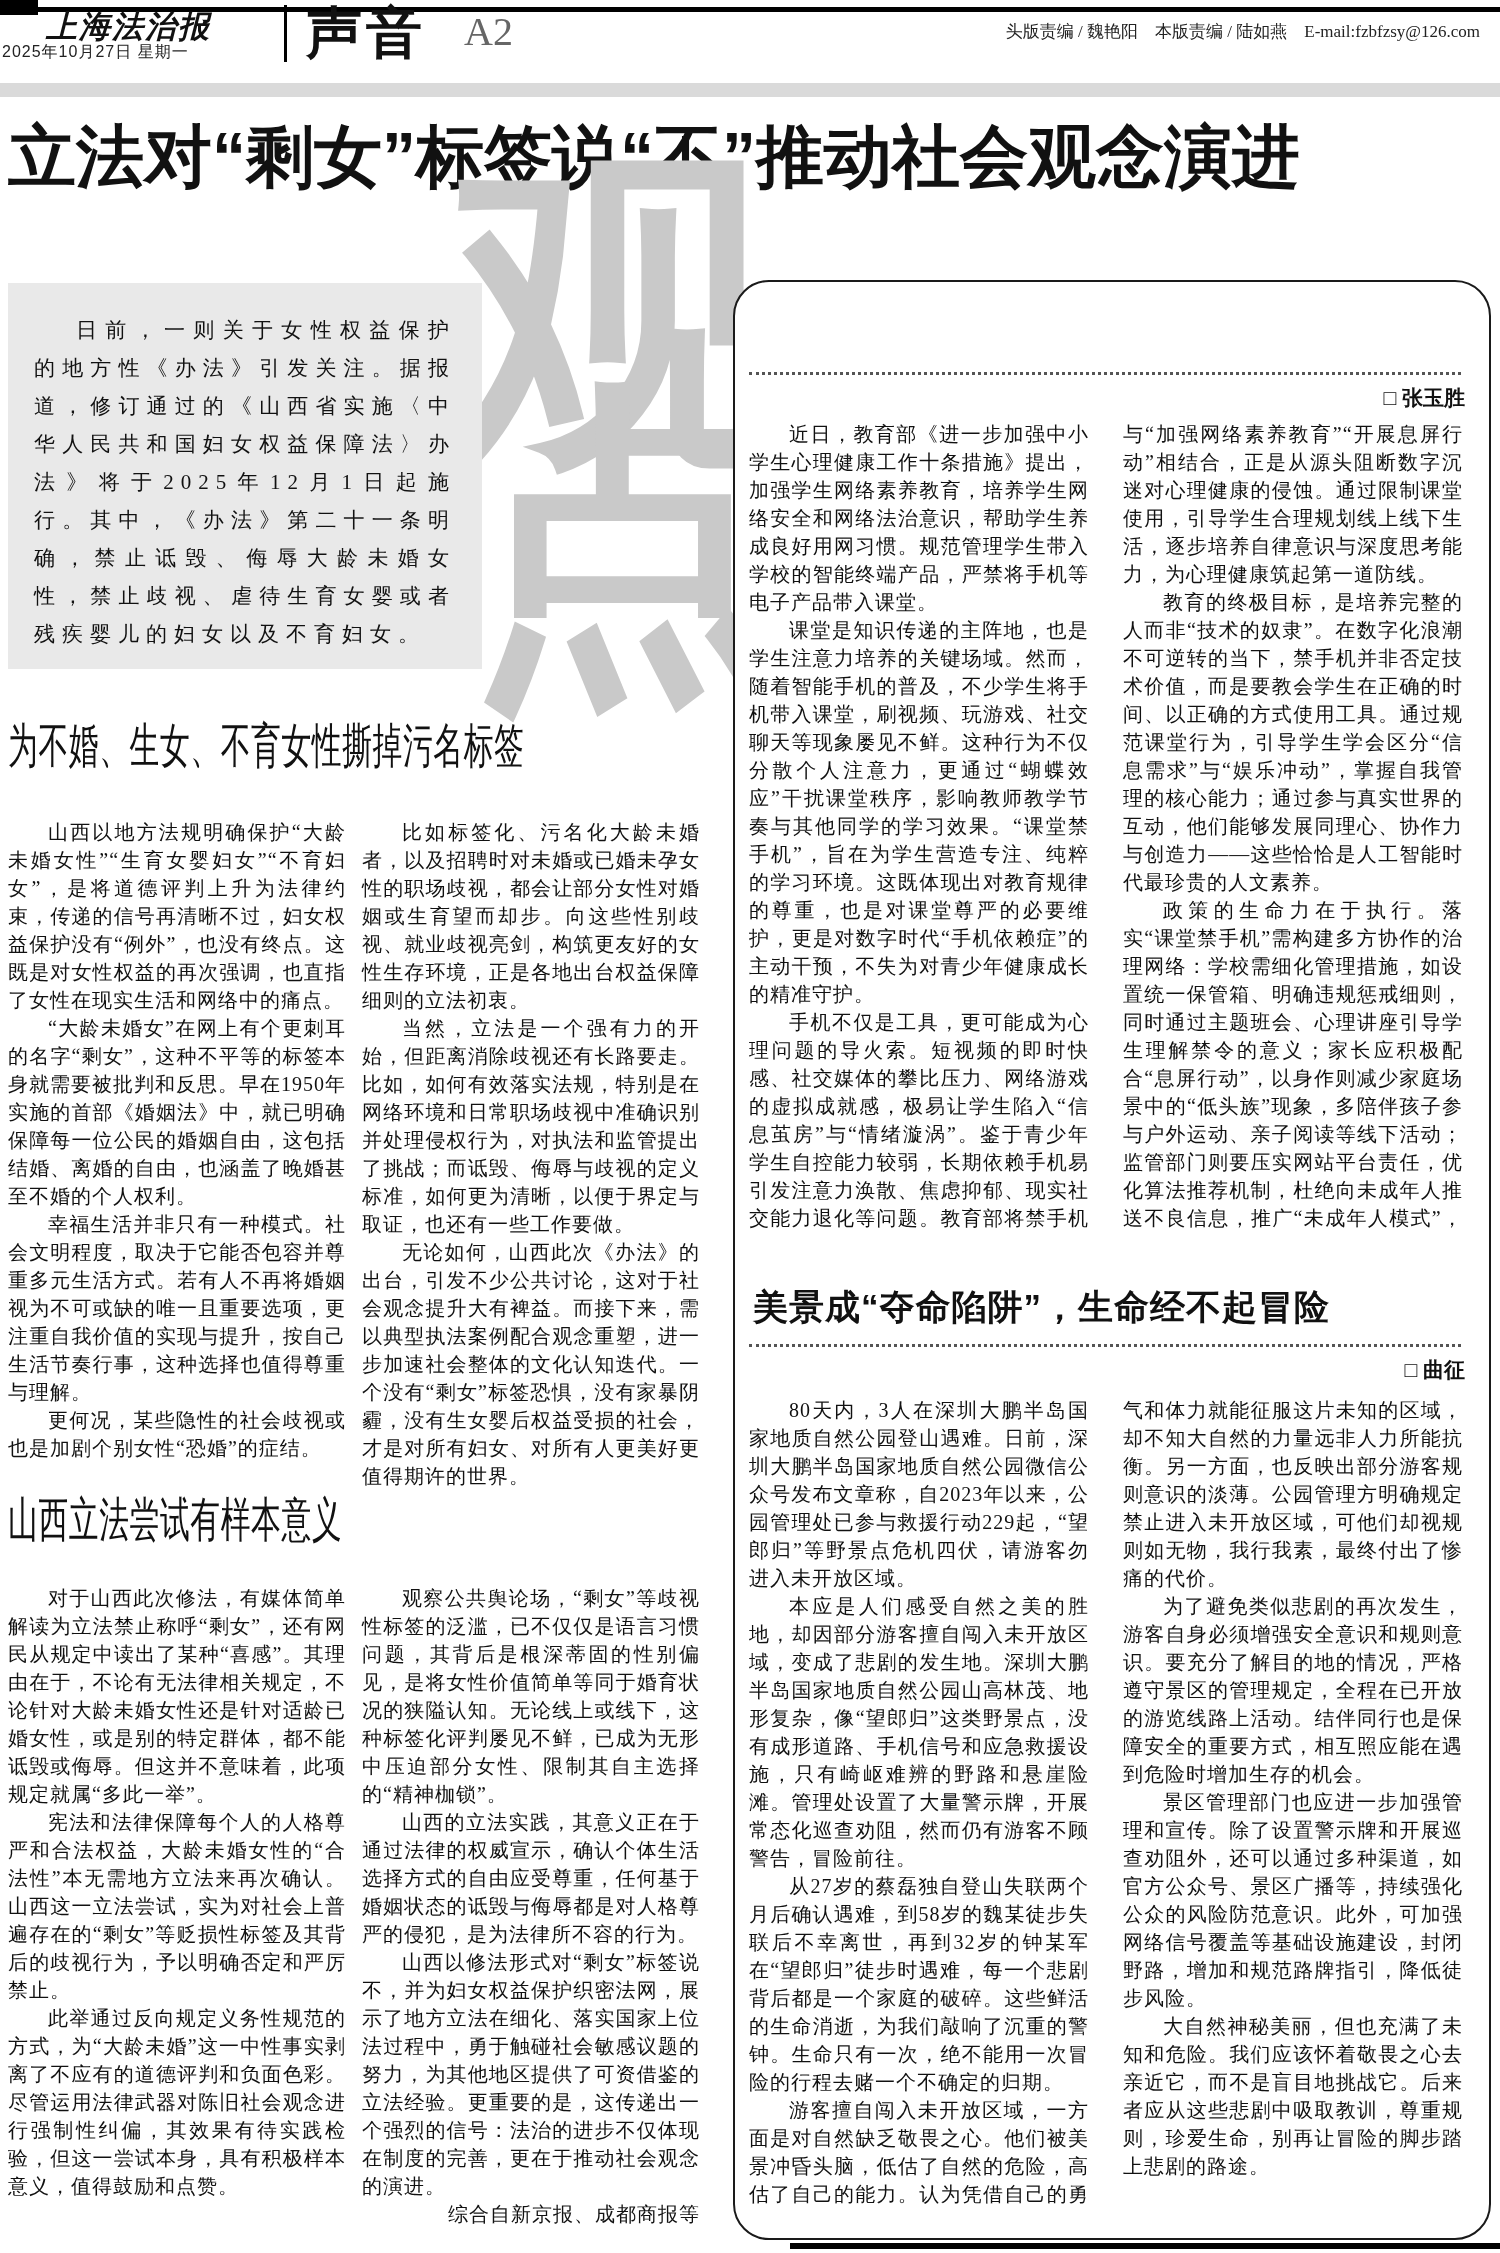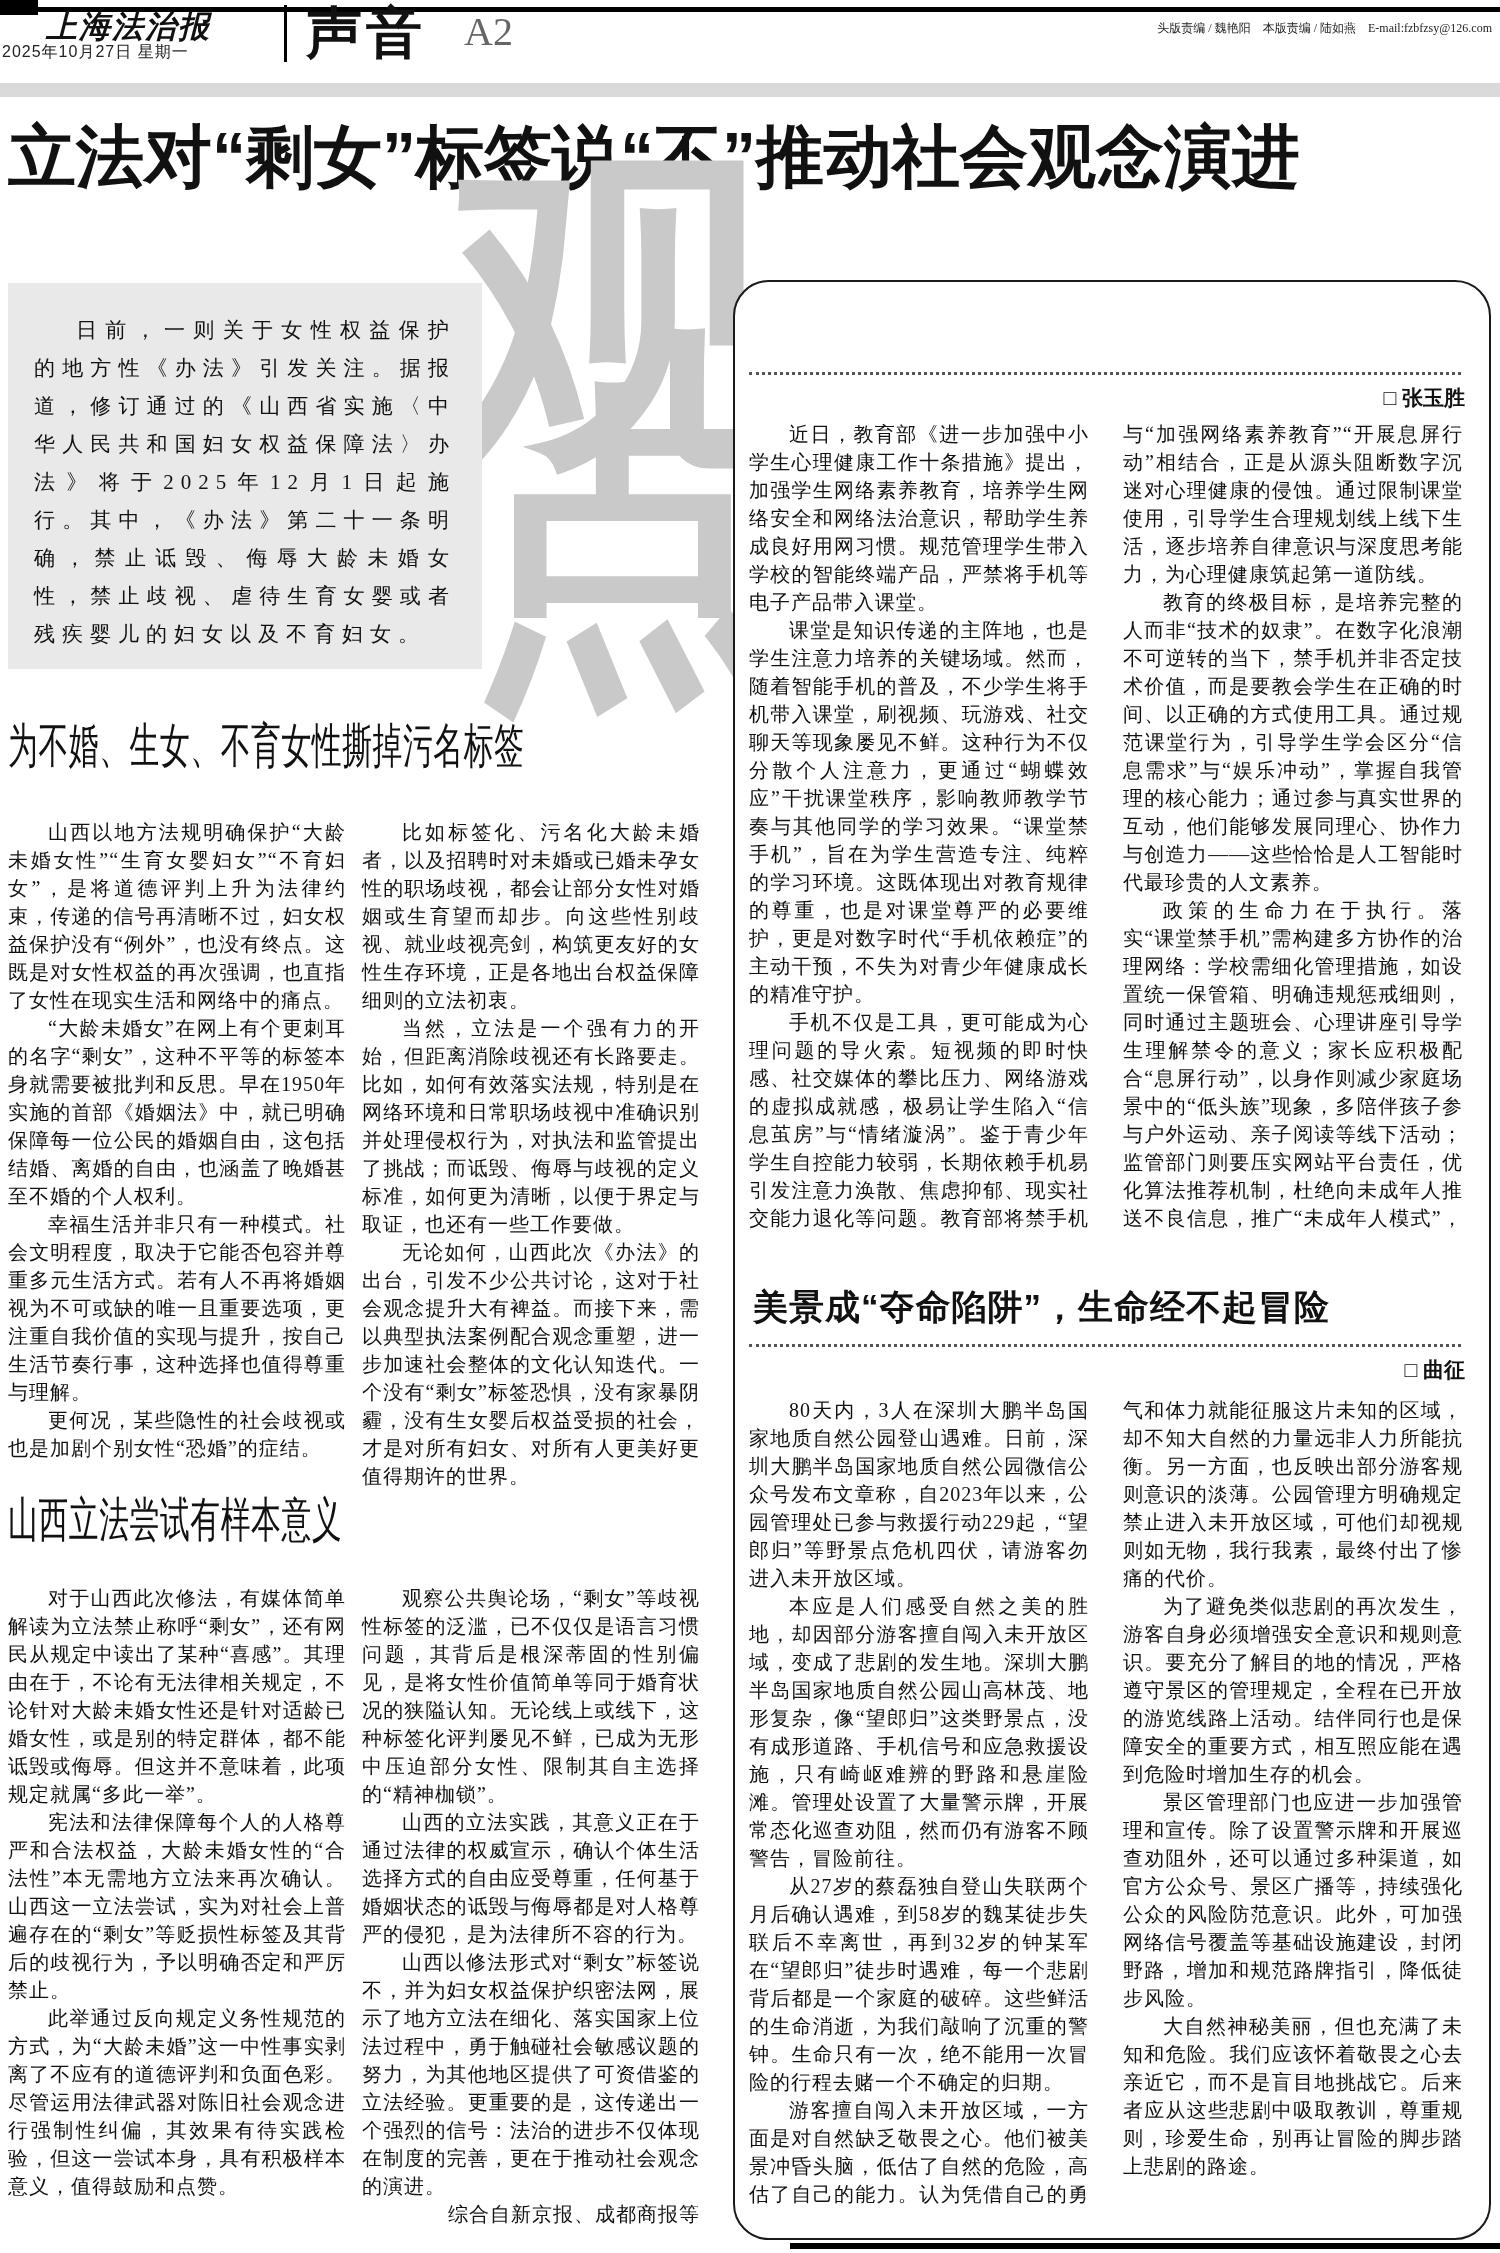--- a/index.html
+++ b/index.html
@@ -10,21 +10,21 @@
   
   .top-corner{left:0;top:0;width:38px;height:15px;background:#000;}
   .top-rule{left:0;top:7px;width:1500px;height:5px;background:#000;}
   .masthead{left:46px;top:6px;font-size:31px;font-weight:900;font-style:italic;
             letter-spacing:2px;font-family:"Liberation Serif",serif;}
   .date-line{left:2px;top:42px;font-size:16px;letter-spacing:1px;font-family:"Liberation Sans",sans-serif;color:#222;}
   .head-divider{left:284px;top:5px;width:3px;height:57px;background:#000;}
   .section-title{left:306px;top:-4px;font-size:56px;font-weight:900;letter-spacing:4px;
                  font-family:"Liberation Sans",sans-serif;}
   .page-number{left:464px;top:8px;font-size:40px;color:#666;font-family:"Liberation Serif",serif;}
-  .editors-line{right:8px;top:20px;width:800px;text-align:right;font-size:12px;color:#222;
+  .editors-line{right:20px;top:20px;width:800px;text-align:right;font-size:17px;color:#222;
                 font-family:"Liberation Serif",serif;}
   .grey-band{left:0;top:83px;width:1500px;height:14px;background:#dadada;}
   .main-headline{left:8px;top:106px;width:1484px;font-size:68px;font-weight:900;line-height:100px;
                  white-space:nowrap;font-family:"Liberation Sans",sans-serif;letter-spacing:0px;}
 
   
   .wm{color:#c9c9c9;font-family:"Liberation Serif",serif;font-weight:700;line-height:1;
       pointer-events:none;z-index:0;}
   .wm-guan{left:448px;top:152px;font-size:330px;}
   .wm-dian{left:466px;top:384px;font-size:330px;}

